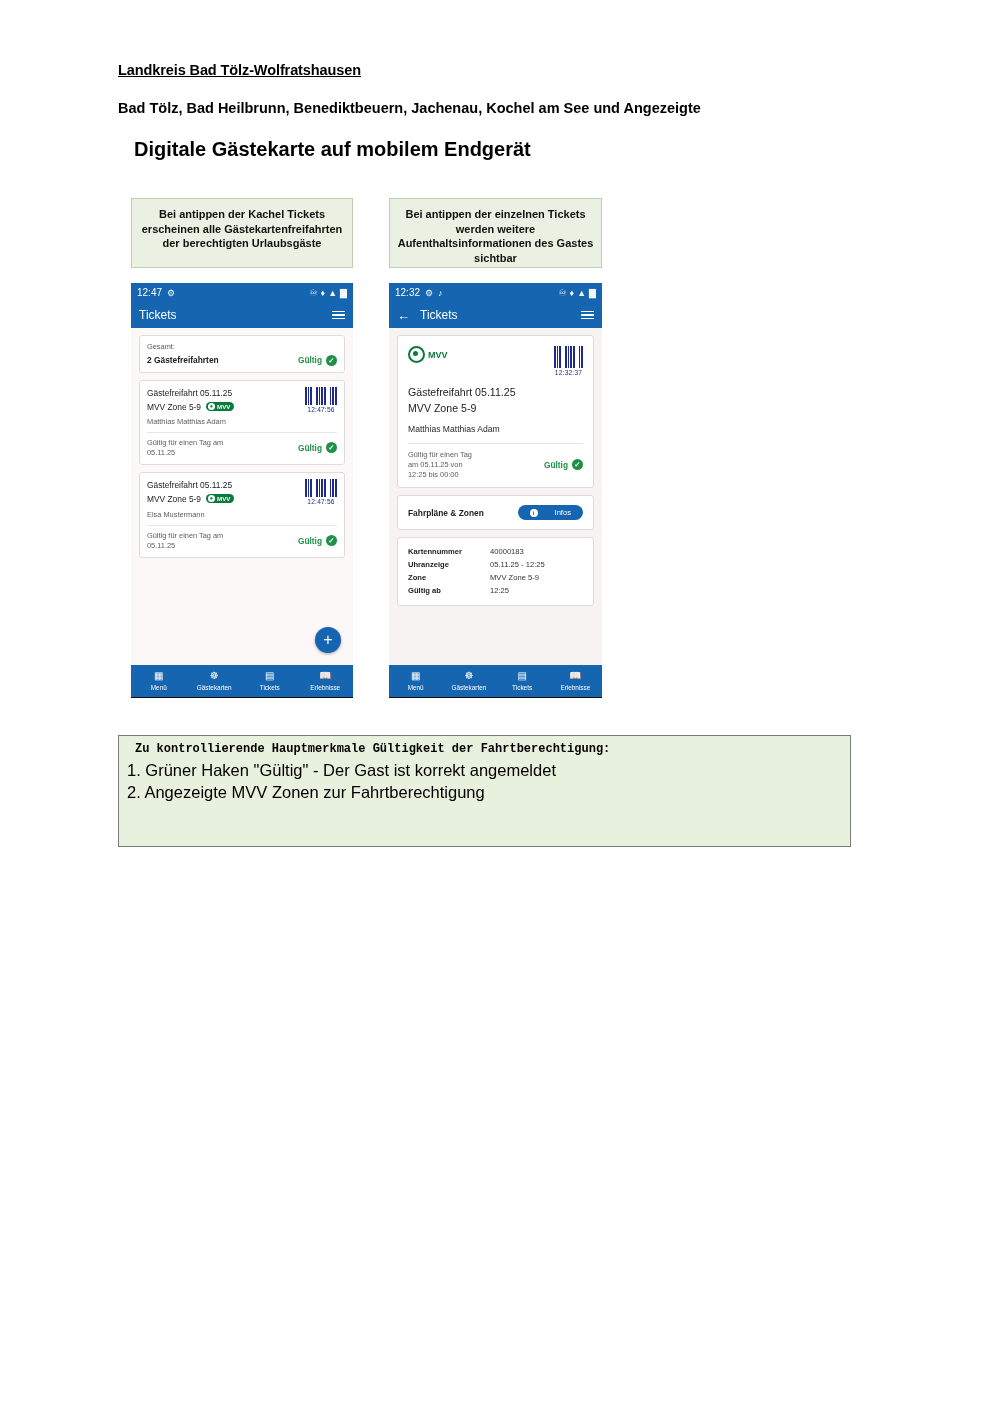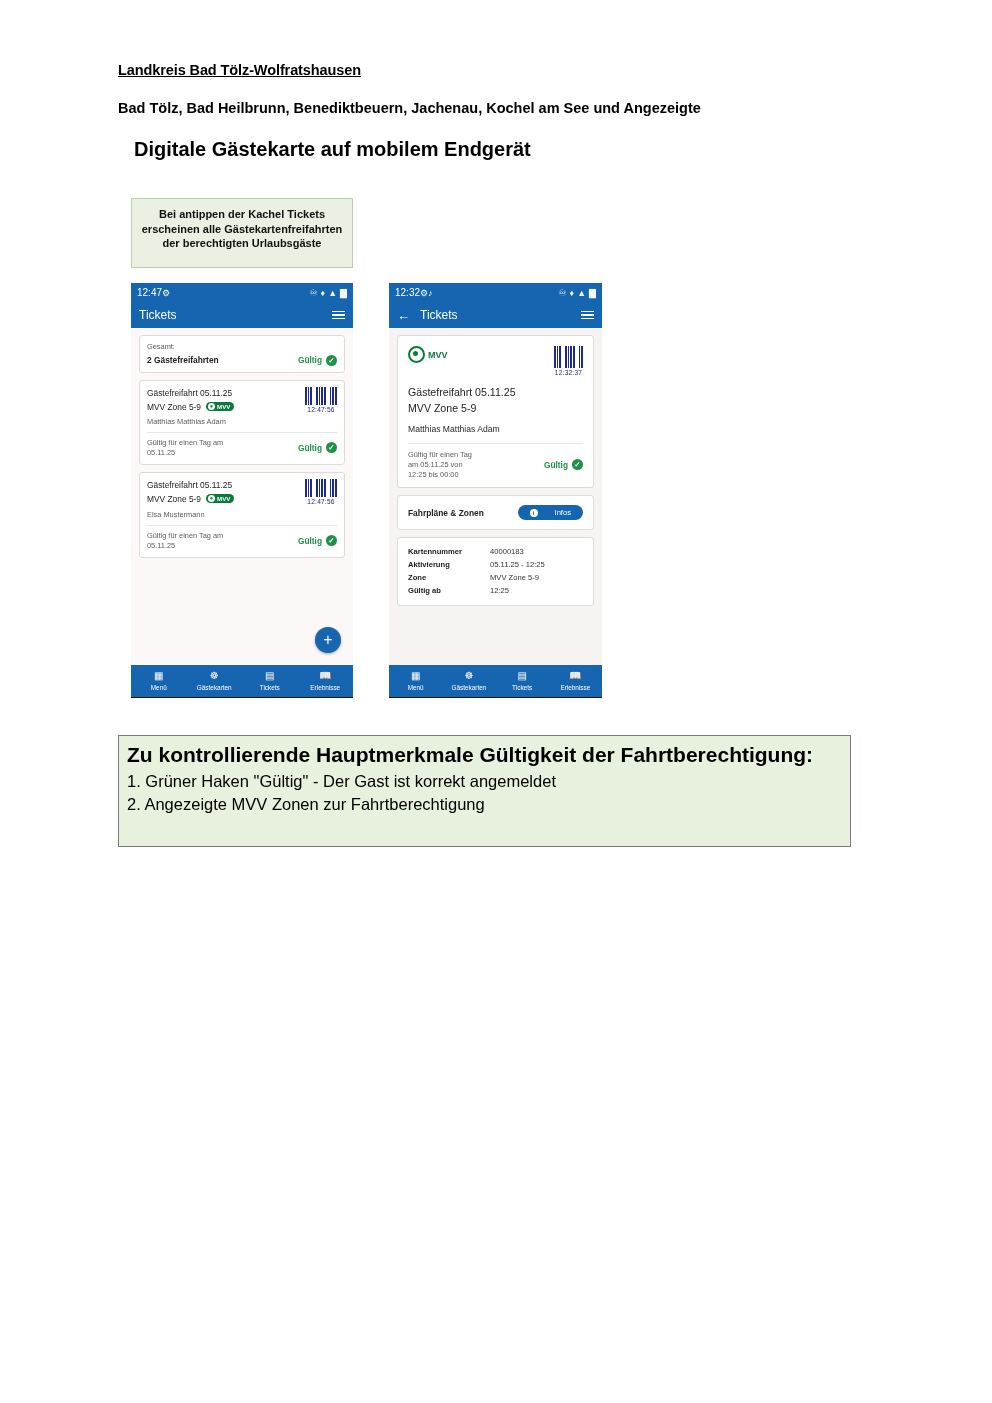--- a/index.html
+++ b/index.html
@@ -76,21 +76,21 @@
   .status-bar {
     height: 19px;
     background: #1565b0;
     color: #ffffff;
     display: flex;
     align-items: center;
     padding: 0 6px;
     font-size: 10px;
     box-sizing: border-box;
   }
-  .status-left { display: flex; align-items: center; }
+  .status-left { display: flex; align-items: center; gap: 5px; }
   .status-right { margin-left: auto; display: flex; align-items: center; gap: 3px; font-size: 9px; }
   .sb-icon { font-size: 9px; opacity: .95; }
 
   .app-bar {
     height: 26px;
     background: #1565b0;
     color: #fff;
     display: flex;
     align-items: center;
     padding: 0 8px;
@@ -291,43 +291,45 @@
     left: 118px;
     top: 735px;
     width: 733px;
     height: 112px;
     background: #e8f0de;
     border: 1px solid #7b7b7b;
     box-sizing: border-box;
     padding: 6px 8px;
   }
   .notebox .nb-title {
-    font-size: 21px;
-    font-weight: bold;
-    margin: 0 0 3px 0;
+    font-size: 12px;
+    font-weight: bold;
+    margin: 0 0 3px 8px;
     line-height: 1.25;
+    font-family: Liberation Mono, monospace;
   }
   .notebox .nb-line {
     font-size: 16.5px;
     line-height: 1.3;
     margin: 0 0 1px 0;
   }
 </style>
 </head>
 <body>
 
 <div class="page">
 
   <div class="doc-head">
     <div class="doc-title">Landkreis Bad Tölz-Wolfratshausen</div>
     <div class="doc-sub1">Bad Tölz, Bad Heilbrunn, Benediktbeuern, Jachenau, Kochel am See und Angezeigte</div>
     <div class="doc-sub2">Digitale Gästekarte auf mobilem Endgerät</div>
   </div>
 
   <div class="callout" id="callout-left">Bei antippen der Kachel Tickets erscheinen alle Gästekartenfreifahrten der berechtigten Urlaubsgäste</div>
+  <div class="callout" id="callout-right">Bei antippen der einzelnen Tickets werden weitere Aufenthaltsinformationen  des Gastes sichtbar</div>
 
   <div class="phone" id="phone-left">
 
     <div class="status-bar">
       <div class="status-left">
         <span>12:47</span>
         <span class="sb-icon">⚙</span>
       </div>
       <div class="status-right">
         <span class="sb-icon">♾</span>
@@ -551,21 +553,21 @@
           </span>
         </div>
       </div>
 
       <div class="card" style="padding:9px 10px 6px 10px;">
         <div class="kv">
           <span class="k">Kartennummer</span>
           <span class="v">40000183</span>
         </div>
         <div class="kv">
-          <span class="k">Aktivierung</span>
+          <span class="k">Uhranzeige</span>
           <span class="v">05.11.25 - 12:25</span>
         </div>
         <div class="kv">
           <span class="k">Zone</span>
           <span class="v">MVV Zone 5-9</span>
         </div>
         <div class="kv">
           <span class="k">Gültig ab</span>
           <span class="v">12:25</span>
         </div>

